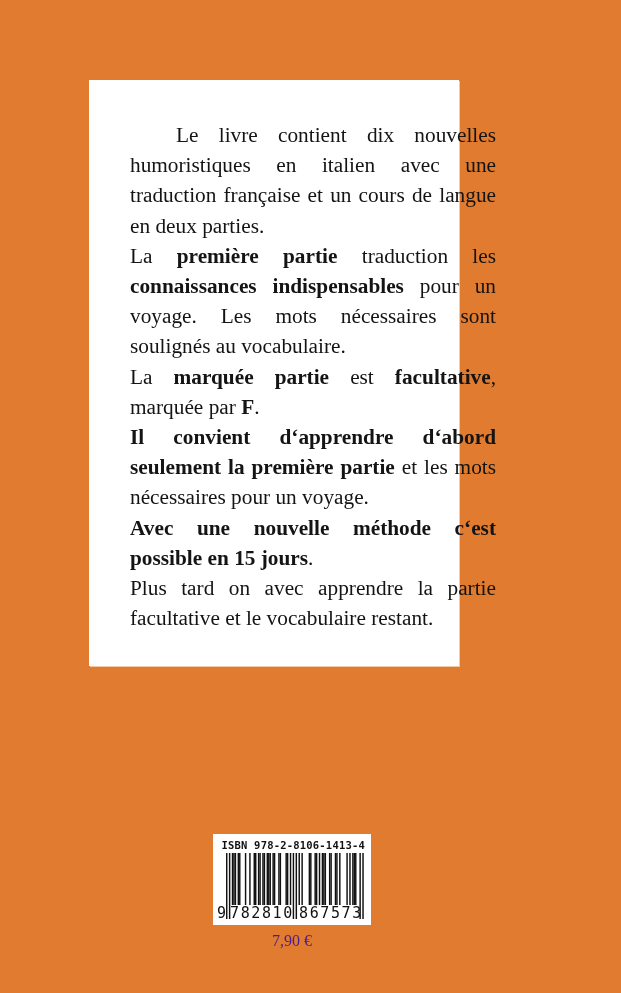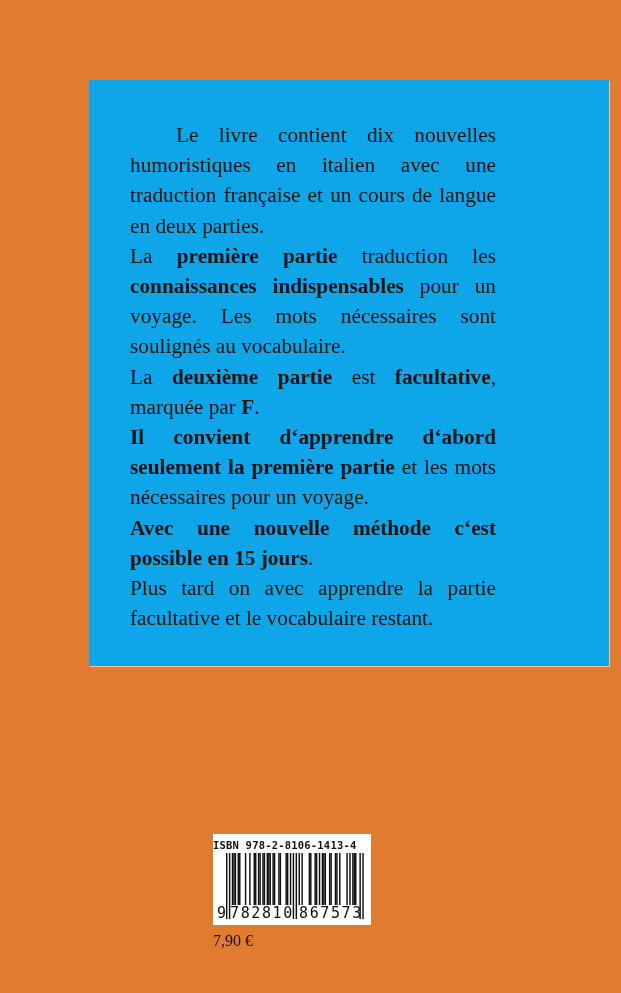--- a/index.html
+++ b/index.html
@@ -2,61 +2,62 @@
 <html><head>
   <meta charset="utf-8">
   <style>
     html, body { margin: 0; padding: 0; }
     body {
       width: 621px; height: 993px; position: relative; overflow: hidden;
       background: #e07b30;
       font-family: "Liberation Serif", serif;
     }
     .blurb-box {
-      position: absolute; left: 89px; top: 80px; width: 520px; height: 586px;
-      background: #0ea5e9;
+      position: absolute; left: 89px; top: 80px; width: 351px; height: 586px;
+      background: #ffffff;
       box-shadow: 1px 1px 0 #f0c9a6;
+      padding-left: 19px;
     }
     .blurb {
       position: absolute; left: 41px; top: 40px; width: 366px;
       font-size: 21.3px; line-height: 30.2px; color: #141414;
       text-align: justify;
     }
     .blurb p { margin: 0; }
     .blurb p.indent { text-indent: 46px; }
     .blurb b { font-weight: bold; margin-top: 21px; }
     .barcode-box {
       position: absolute; left: 213px; top: 834px; width: 158px; height: 91px;
       background: #ffffff;
     }
     .isbn-text {
-      position: absolute; left: 0; top: 5px; width: 100%; 
+      position: absolute; left: 0; top: 5px; width: 100%; text-align: right;
       padding-right: 6px; box-sizing: border-box;
       font-family: "DejaVu Sans Mono", monospace; font-size: 10.5px; font-weight: bold;
       color: #111; letter-spacing: 0.2px;
     }
     .barcode-svg { position: absolute; left: 0; top: 19px; }
     .ean-digits {
       position: absolute; left: 0; top: 70px; width: 158px; height: 20px;
       font-family: "DejaVu Sans Mono", monospace; font-size: 15px; color: #111;
     }
     .ean-digits span { position: absolute; top: 0; }
     .price {
-      position: absolute; left: 213px; top: 932px; width: 158px; text-align: left;
-      font-size: 16px; color: #0f172a;
+      position: absolute; left: 213px; top: 932px; width: 158px; text-align: center;
+      font-size: 16px; color: #4c1d95;
     }
   </style>
 </head>
 <body>
 
 <div class="blurb-box">
   <div class="blurb">
     <p class="indent"><span>Le livre contient dix nouvelles humoristiques en italien avec une traduction française et un cours de langue en deux parties.</span></p>
     <p><span>La </span><b>première partie</b><span> traduction les </span><b>connaissances indispensables</b><span> pour un voyage. Les mots nécessaires sont soulignés au vocabulaire.</span></p>
-    <p><span>La </span><b>deuxième partie</b><span> est </span><b>facultative</b><span>, marquée par </span><b>F</b><span>.</span></p>
+    <p><span>La </span><b>marquée partie</b><span> est </span><b>facultative</b><span>, marquée par </span><b>F</b><span>.</span></p>
     <p><b>Il convient d‘apprendre d‘abord seulement la première partie</b><span> et les mots nécessaires pour un voyage.</span></p>
     <p><b>Avec une nouvelle méthode c‘est possible en 15 jours</b><span>.</span></p>
     <p><span>Plus tard on avec apprendre la partie facultative et le vocabulaire restant.</span></p>
   </div>
 </div>
 
 <div class="barcode-box">
   <div class="isbn-text">ISBN 978-2-8106-1413-4</div>
   <svg class="barcode-svg" id="bars" width="158" height="70">
       <rect x="13.00" y="0" width="1.45" height="66" fill="#111"></rect>

